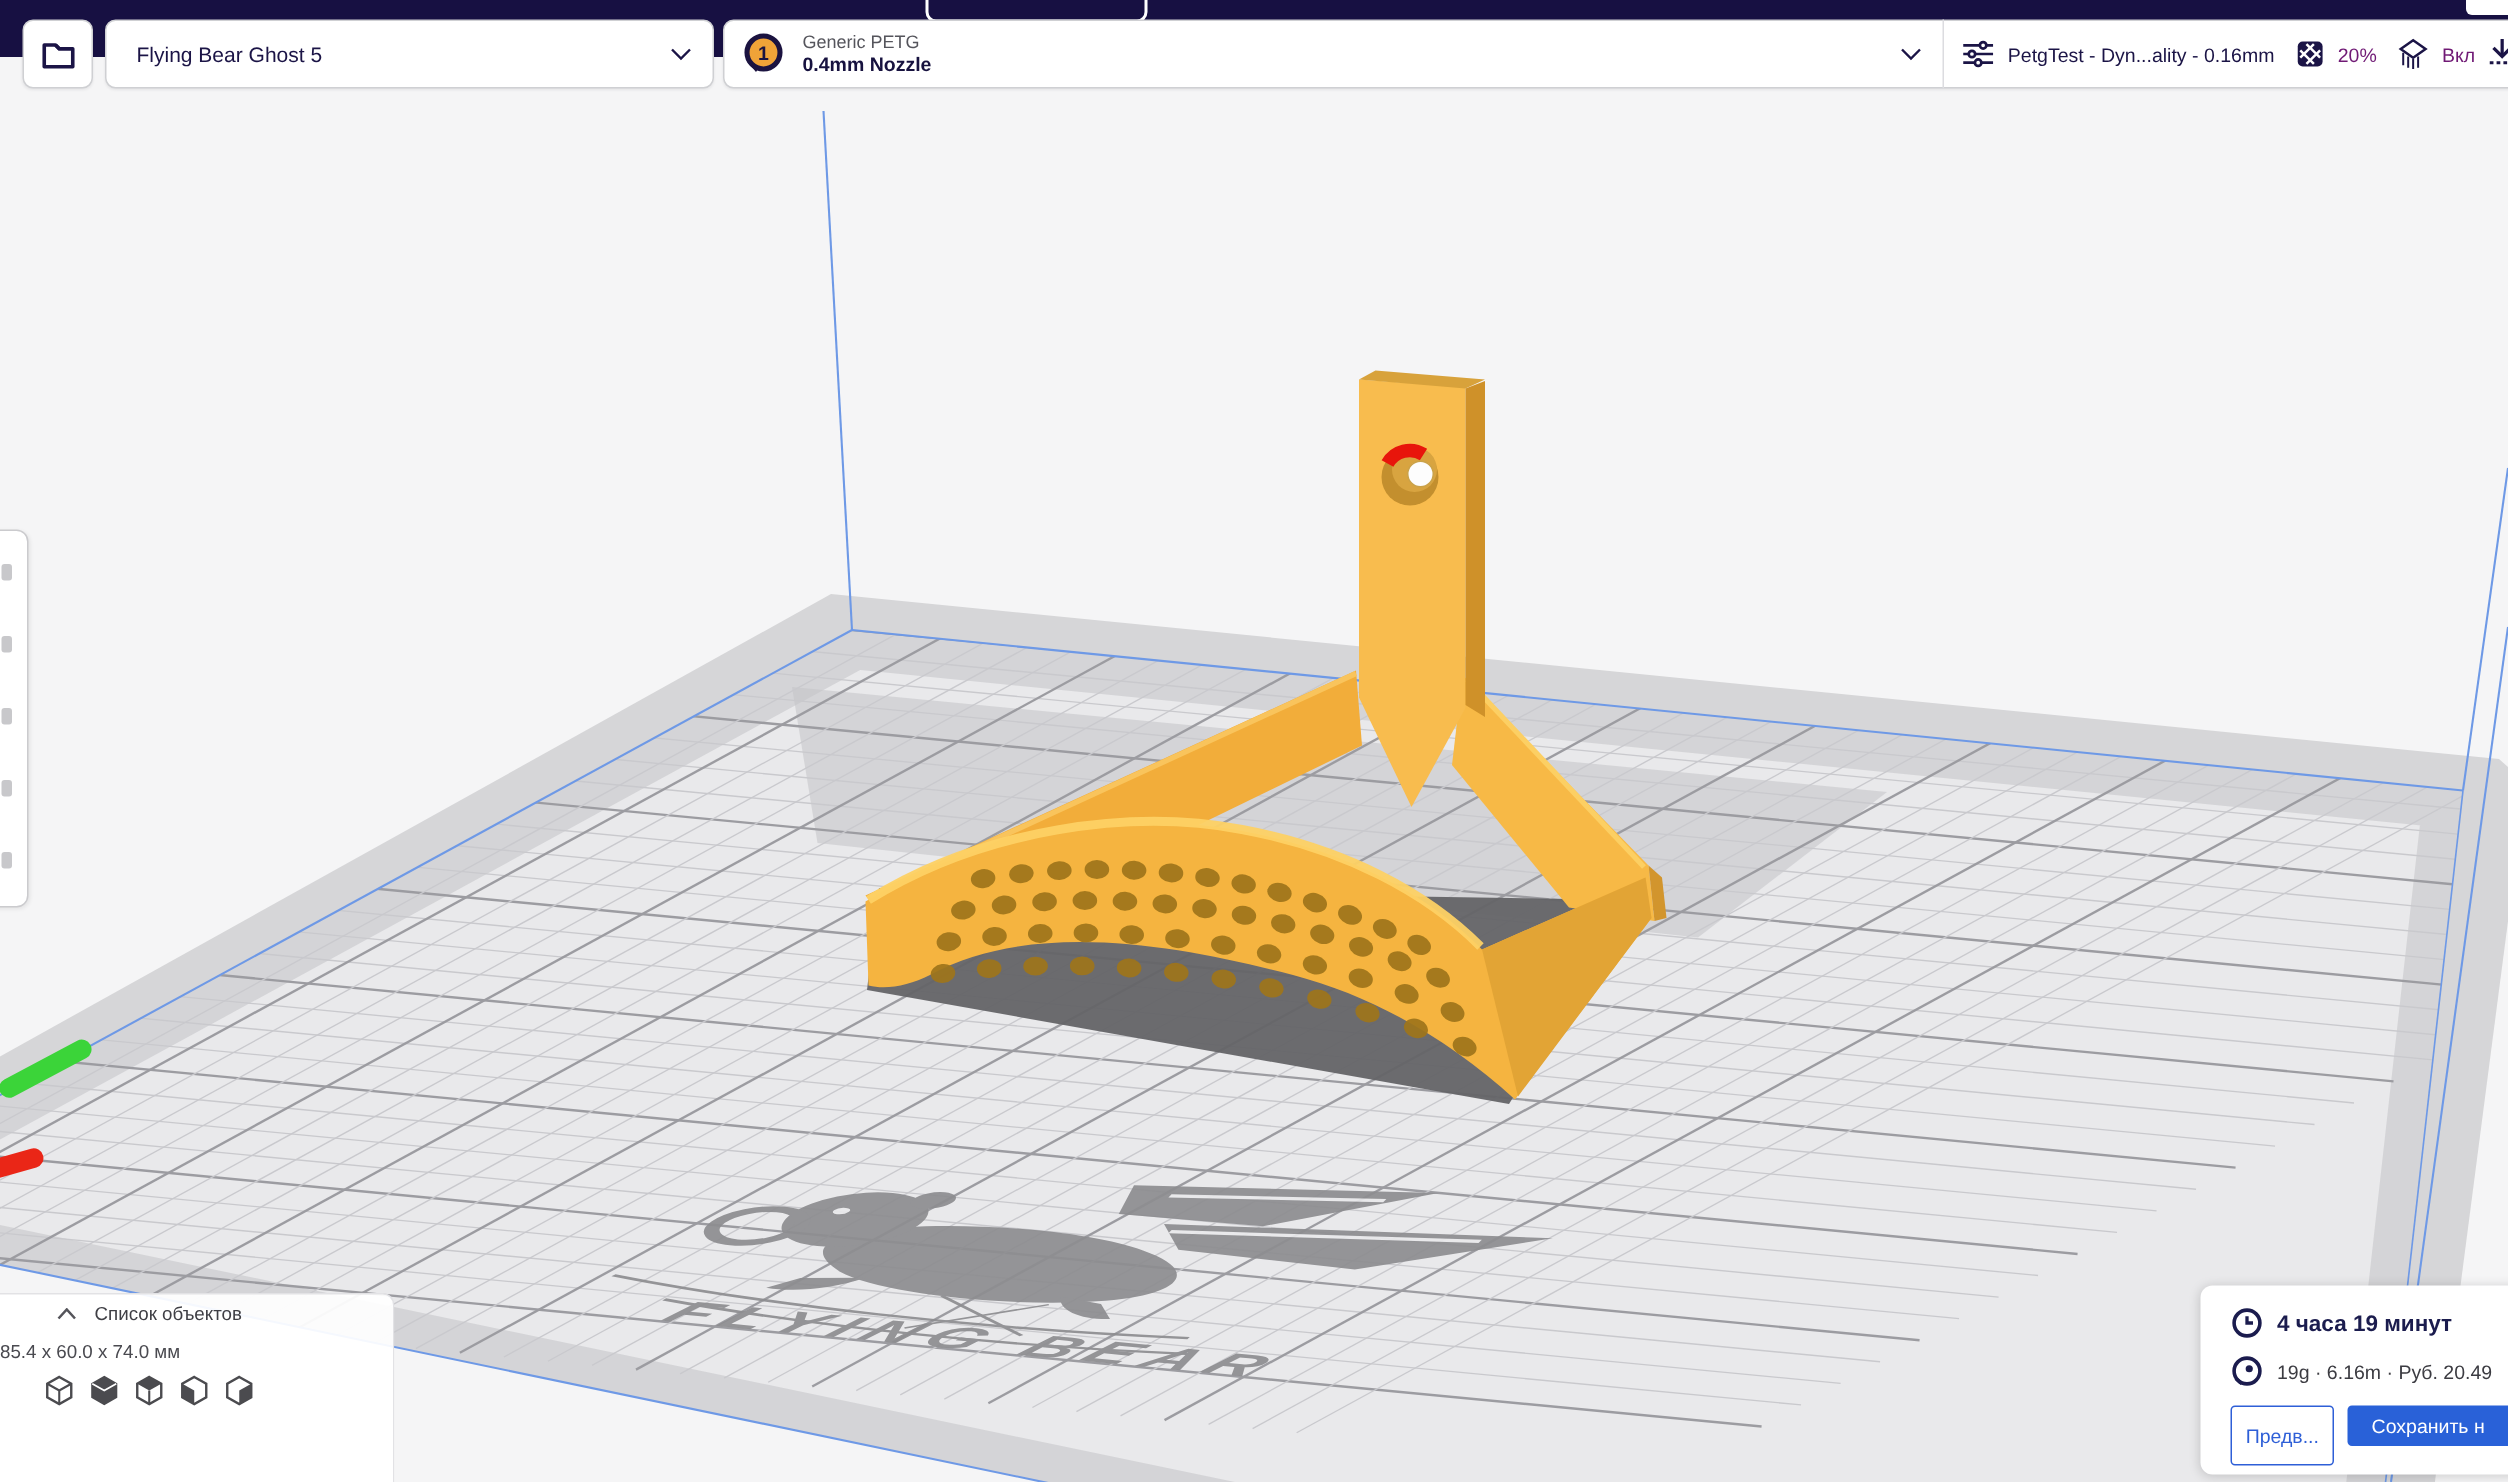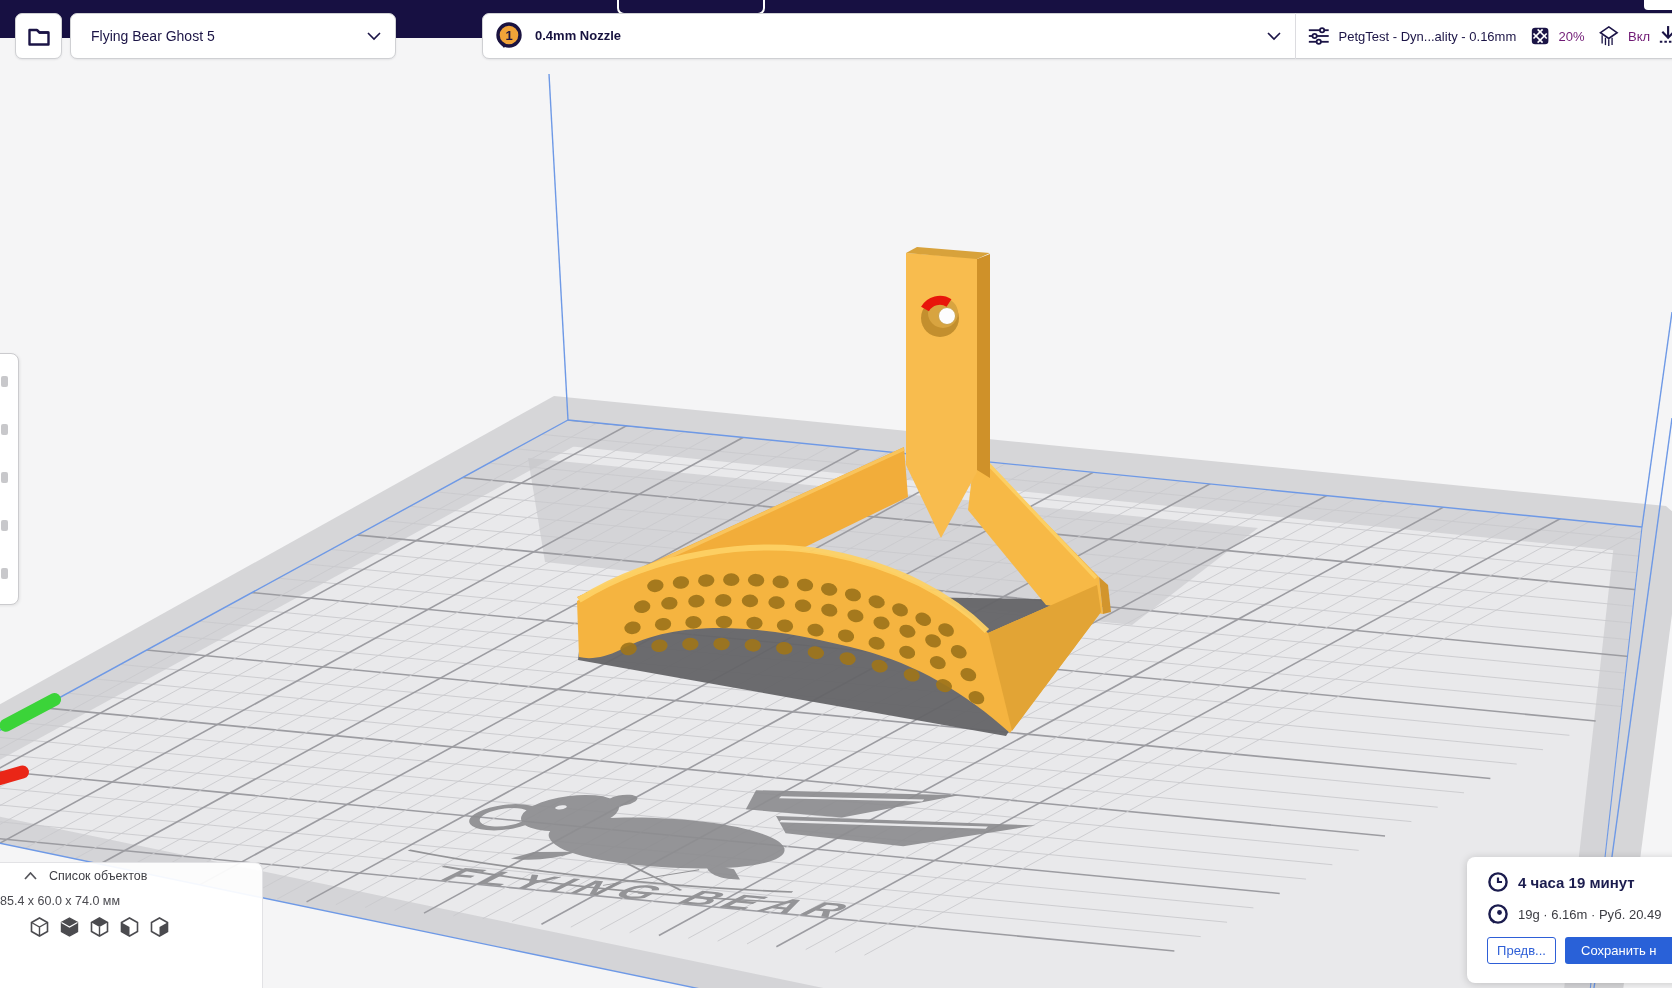--- a/index.html
+++ b/index.html
@@ -9,52 +9,52 @@
   #viewport-svg{position:absolute;left:0;top:0;z-index:1;}
   
   .topbar{position:absolute;left:0;top:0;width:1672px;height:38px;background:#171042;z-index:2;}
   .stage-remnant{position:absolute;left:617px;top:-12px;width:144px;height:23px;border:2px solid #fff;
     border-radius:7px;background:transparent;}
   .corner-remnant{position:absolute;left:1644px;top:-8px;width:40px;height:18px;background:#fff;border-radius:4px;}
   
   .tbox{position:absolute;top:13px;height:46px;background:#fff;border:1px solid #cfd0d3;border-radius:7px;
     box-sizing:border-box;box-shadow:0 1px 2px rgba(20,20,40,.08);z-index:3;display:flex;align-items:center;}
   .folder-btn{left:15px;width:47px;justify-content:center;cursor:pointer;padding:0;}
-  .printer-dd{left:70px;width:326px;padding:0 14px 0 20px;cursor:pointer;}
+  .printer-dd{left:70px;width:406px;padding:0 14px 0 20px;cursor:pointer;}
   .printer-dd .lbl{font-size:14px;color:#1b1446;flex:1;}
   .config-box{left:482px;width:1198px;padding:0;}
   .material-sel{display:flex;align-items:center;height:100%;width:812px;padding-left:10px;box-sizing:border-box;cursor:pointer;}
   .mat-text{margin-left:10px;flex:1;}
   .mat-name{font-size:12px;color:#55555c;line-height:14px;}
   .mat-nozzle{font-size:13px;color:#17123f;font-weight:bold;line-height:16px;}
   .cfg-divider{width:1px;height:46px;background:#dcdce0;}
   .settings-sel{display:flex;align-items:center;height:100%;flex:1;padding-left:12px;gap:9px;cursor:pointer;overflow:hidden;}
   .settings-sel .profile{font-size:13px;color:#1b1446;white-space:nowrap;}
   .settings-sel .val{font-size:13px;color:#701a75;white-space:nowrap;}
   .chev{flex:none;}
   
   .left-sliver{position:absolute;left:-6px;top:353px;width:23px;height:250px;background:#fff;
     border:1px solid #cbcbce;border-radius:0 8px 8px 0;box-shadow:1px 1px 3px rgba(0,0,0,.08);z-index:3;}
   .left-sliver .frag{position:absolute;left:6px;width:7px;height:11px;background:#9a9aa0;opacity:.55;border-radius:2px;}
   
   .object-panel{position:absolute;left:0;top:862px;width:262px;height:126px;background:rgba(255,255,255,.93);
     border-top:1px solid #e2e2e5;border-right:1px solid #e2e2e5;border-radius:0 8px 0 0;z-index:4;}
-  .object-panel .row{display:flex;align-items:center;gap:12px;padding-left:24px;height:26px;cursor:pointer;}
+  .object-panel .row{display:flex;align-items:center;gap:12px;padding-left:38px;height:26px;cursor:pointer;}
   .object-panel .row span{font-size:12.5px;color:#3f3f45;}
   .object-panel .dims{font-size:12.5px;color:#4a4a50;height:24px;display:flex;align-items:center;}
   .views{display:flex;gap:6px;padding-left:27px;margin-top:3px;}
   .views .vbtn{width:24px;height:23px;background:none;border:none;padding:0;cursor:pointer;}
   
   .summary-card{position:absolute;left:1467px;top:857px;width:213px;height:126px;background:#fff;
     border-radius:8px 0 0 8px;box-shadow:0 1px 8px rgba(0,0,0,.18);z-index:4;padding:14px 0 0 20px;box-sizing:border-box;}
   .summary-card .srow{display:flex;align-items:center;gap:9px;margin-bottom:10px;}
   .summary-card .time{font-size:15px;font-weight:bold;color:#1b1c4e;}
   .summary-card .usage{font-size:13px;color:#3c3c42;}
   .btn-row{display:flex;gap:9px;margin-top:12px;}
-  .preview-btn{width:78px;height:27px;background:#fff;border:1.6px solid #2e5fd7;border-radius:3px;
+  .preview-btn{width:78px;height:40px;background:#fff;border:1.6px solid #2e5fd7;border-radius:3px;
     color:#2e5fd7;font-size:13px;font-family:"Liberation Sans",sans-serif;cursor:pointer;}
   .save-btn{width:130px;height:27px;background:#2961d8;border:none;border-radius:3px;color:#fff;
     font-size:13px;font-family:"Liberation Sans",sans-serif;cursor:pointer;white-space:nowrap;overflow:hidden;text-align:left;padding-left:16px;}
 </style>
 </head>
 <body>
 
 <div id="app">
 
   <svg id="viewport-svg" width="1672" height="988" viewBox="0 0 1672 988">
@@ -275,20 +275,21 @@
   </div>
 
   <div class="tbox config-box">
     <div class="material-sel">
       <svg width="32" height="32" viewBox="0 0 32 32">
         <path d="M5,21 L11,28 L15,22 Z" fill="#1b1340"></path>
         <circle cx="16" cy="15" r="11" fill="#f0a338" stroke="#1b1340" stroke-width="3.4"></circle>
         <text x="16" y="20" font-size="13" font-weight="bold" fill="#1b1340" text-anchor="middle" font-family="Liberation Sans, sans-serif">1</text>
       </svg>
       <div class="mat-text">
+        <div class="mat-name">Generic PETG</div>
         <div class="mat-nozzle">0.4mm Nozzle</div>
       </div>
       <svg class="chev" width="14" height="9" viewBox="0 0 14 9" style="margin-right:14px">
         <polyline points="1,1 7,7 13,1" fill="none" stroke="#1b1446" stroke-width="1.6"></polyline>
       </svg>
     </div>
     <div class="cfg-divider"></div>
     <div class="settings-sel">
       <svg width="26" height="24" viewBox="0 0 26 24">
         <g stroke="#1b1446" stroke-width="2.2" fill="#fff">

